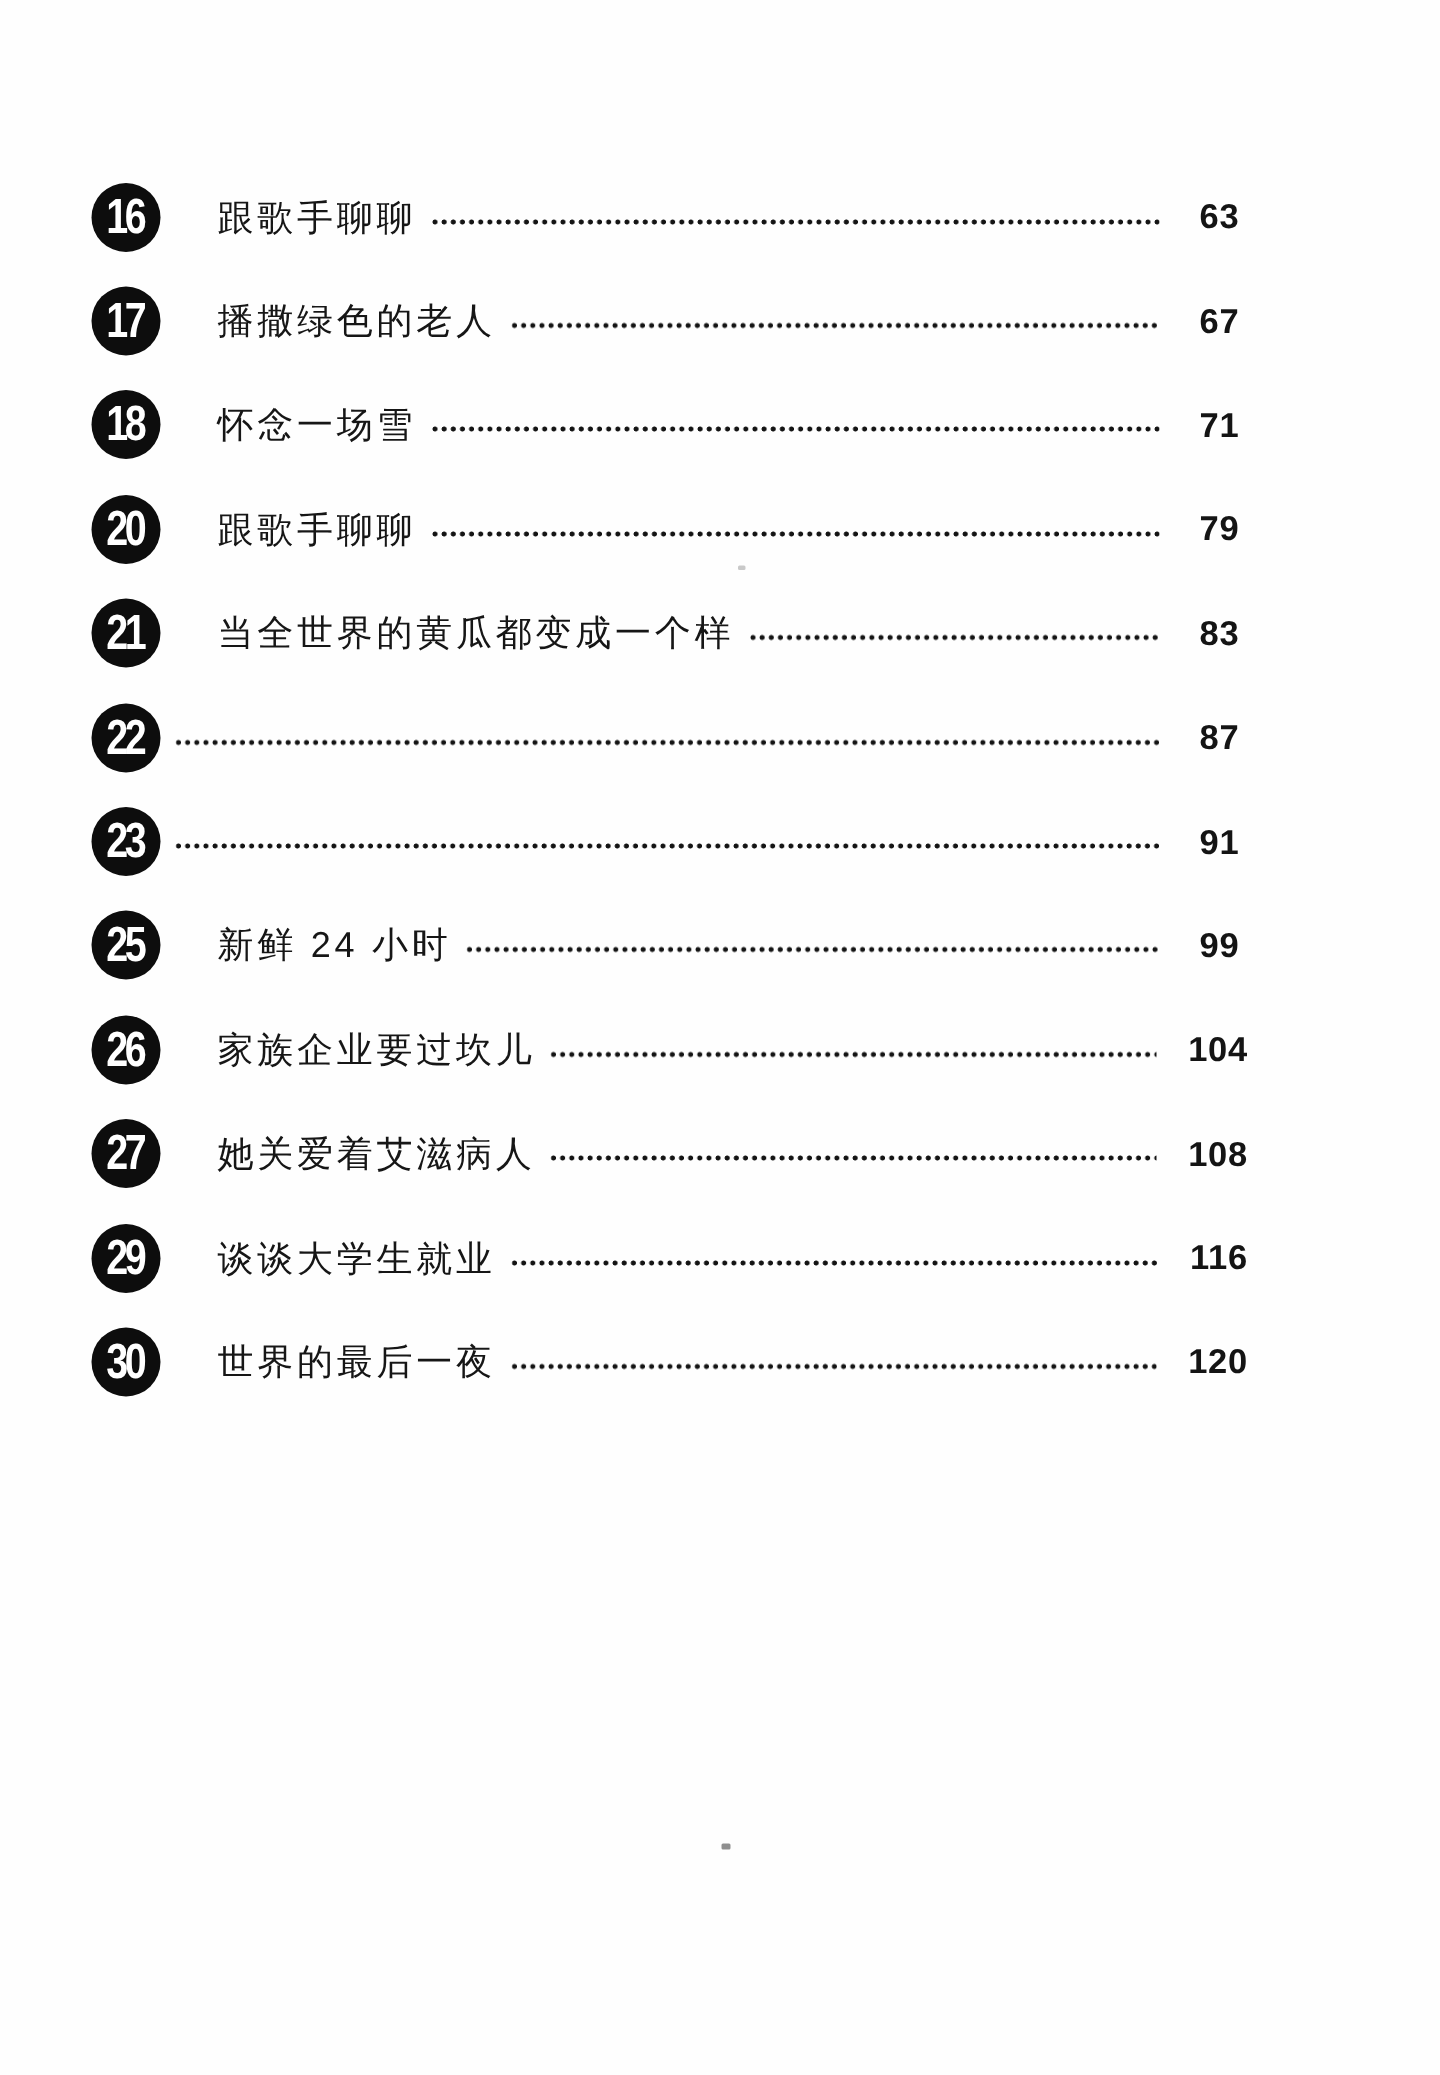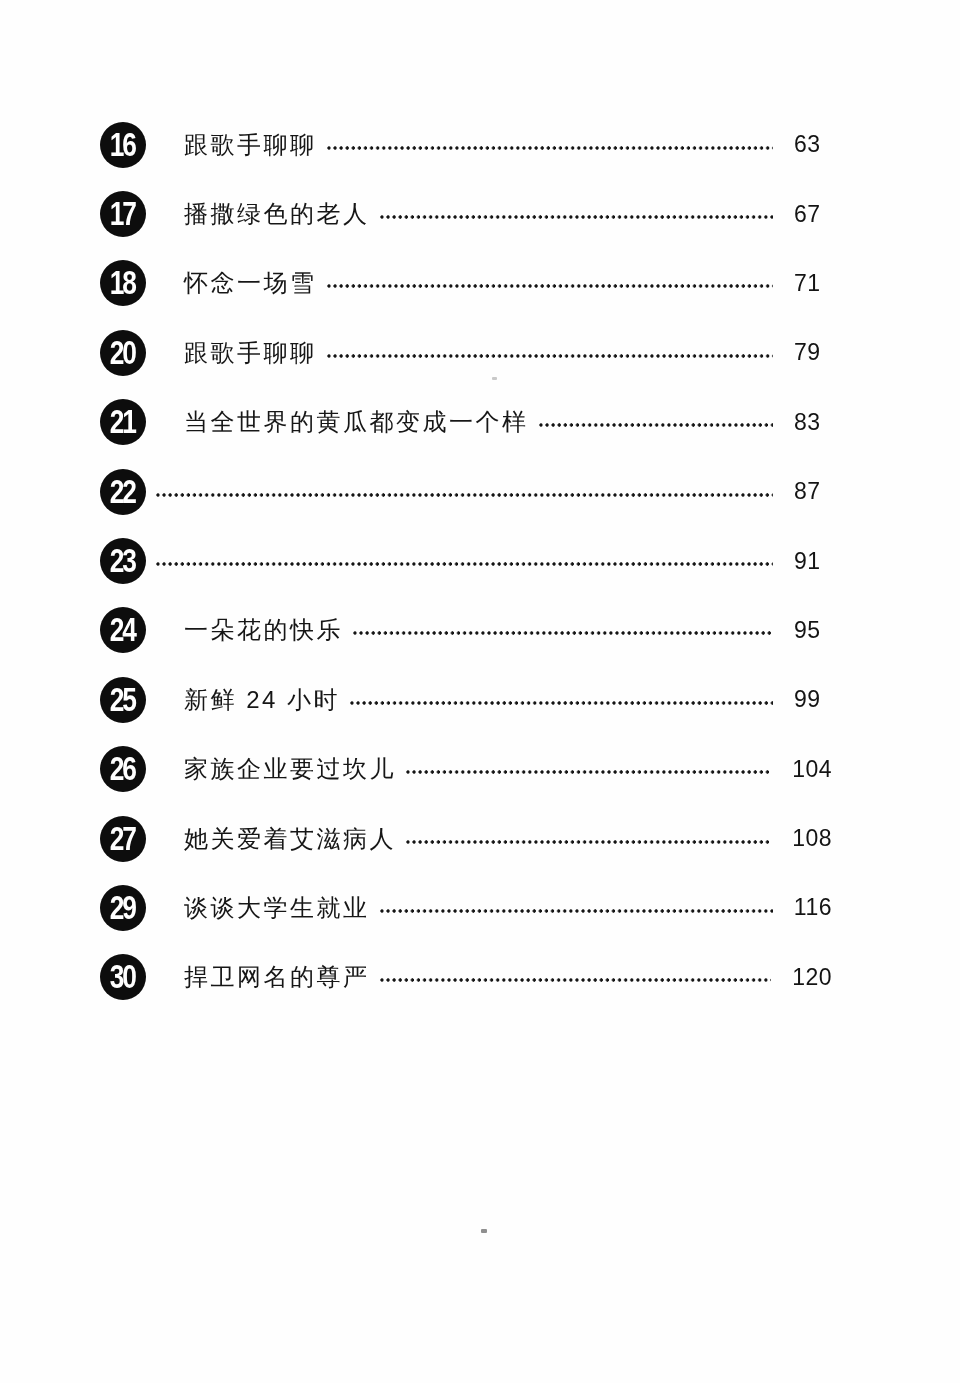--- a/index.html
+++ b/index.html
@@ -18,21 +18,21 @@
   .toc {
     position: absolute;
     top: 110px;
     left: 0;
     right: 0;
   }
   .row {
     display: flex;
     align-items: center;
     height: 69.4px;
-    padding-left: 100px;
+    padding-left: 61px;
     padding-right: 128px;
   }
   .badge {
     flex: 0 0 auto;
     width: 46px;
     height: 46px;
     border-radius: 50%;
     background: #0d0d0d;
     color: #ffffff;
     display: flex;
@@ -62,23 +62,23 @@
     height: 4px;
     margin: 0 9px 0 10px;
     transform: translateY(3px);
     background-image: radial-gradient(circle at 2px 2px, #141414 1.45px, rgba(0,0,0,0) 1.9px);
     background-size: 6.1px 4px;
     background-repeat: repeat-x;
   }
   .pagenum {
     flex: 0 0 auto;
     min-width: 38px;
-    text-align: left;
+    text-align: center;
     font-size: 23px;
-    font-weight: normal;
+    font-weight: bold;
     color: #141414;
     letter-spacing: 0.5px;
     margin-left: 12px;
   }
   .speck {
     position: absolute;
     border-radius: 1px;
   }
   .speck-a {
     left: 492px;
@@ -156,28 +156,20 @@
     </div>
 
     <div class="row">
       <span class="badge">
           <span class="num">23</span>
         </span>
       <span class="leader"></span>
       <span class="pagenum">91</span>
     </div>
 
-    <div class="row">
-      <span class="badge">
-          <span class="num">24</span>
-        </span>
-      <span class="title">一朵花的快乐</span>
-      <span class="leader"></span>
-      <span class="pagenum">95</span>
-    </div>
 
     <div class="row">
       <span class="badge">
           <span class="num">25</span>
         </span>
       <span class="title">新鲜 24 小时</span>
       <span class="leader"></span>
       <span class="pagenum">99</span>
     </div>
 
@@ -206,21 +198,21 @@
         </span>
       <span class="title">谈谈大学生就业</span>
       <span class="leader"></span>
       <span class="pagenum">116</span>
     </div>
 
     <div class="row">
       <span class="badge">
           <span class="num">30</span>
         </span>
-      <span class="title">捍卫网名的尊严</span>
+      <span class="title">世界的最后一夜</span>
       <span class="leader"></span>
       <span class="pagenum">120</span>
     </div>
 
   </div>
 
   <div class="speck speck-a"></div>
   <div class="speck speck-b"></div>
 </div>
 

